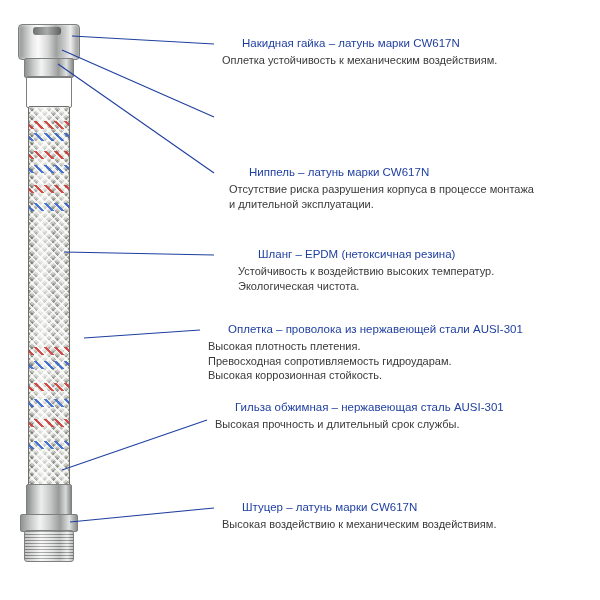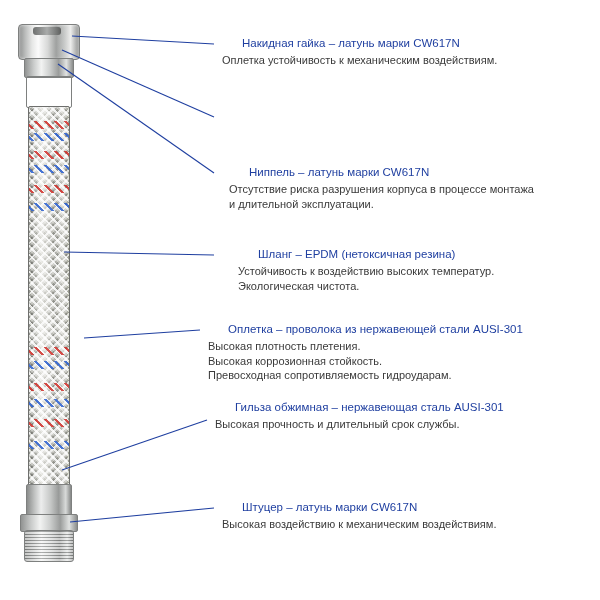--- a/index.html
+++ b/index.html
@@ -245,22 +245,22 @@
 
   <div class="callout" style="left:238px; top:247px;">
     <div class="c-title">Шланг – EPDM (нетоксичная резина)</div>
     <div class="c-line">Устойчивость к воздействию высоких температур.</div>
     <div class="c-line">Экологическая чистота.</div>
   </div>
 
   <div class="callout" style="left:208px; top:322px;">
     <div class="c-title">Оплетка – проволока из нержавеющей стали AUSI-301</div>
     <div class="c-line">Высокая плотность плетения.</div>
+    <div class="c-line">Превосходная сопротивляемость гидроударам.</div>
     <div class="c-line">Высокая коррозионная стойкость.</div>
-    <div class="c-line">Превосходная сопротивляемость гидроударам.</div>
   </div>
 
   <div class="callout" style="left:215px; top:400px;">
     <div class="c-title">Гильза обжимная – нержавеющая сталь AUSI-301</div>
     <div class="c-line">Высокая прочность и длительный срок службы.</div>
   </div>
 
   <div class="callout" style="left:222px; top:500px;">
     <div class="c-title">Штуцер – латунь марки CW617N</div>
     <div class="c-line">Высокая воздействию к механическим воздействиям.</div>

